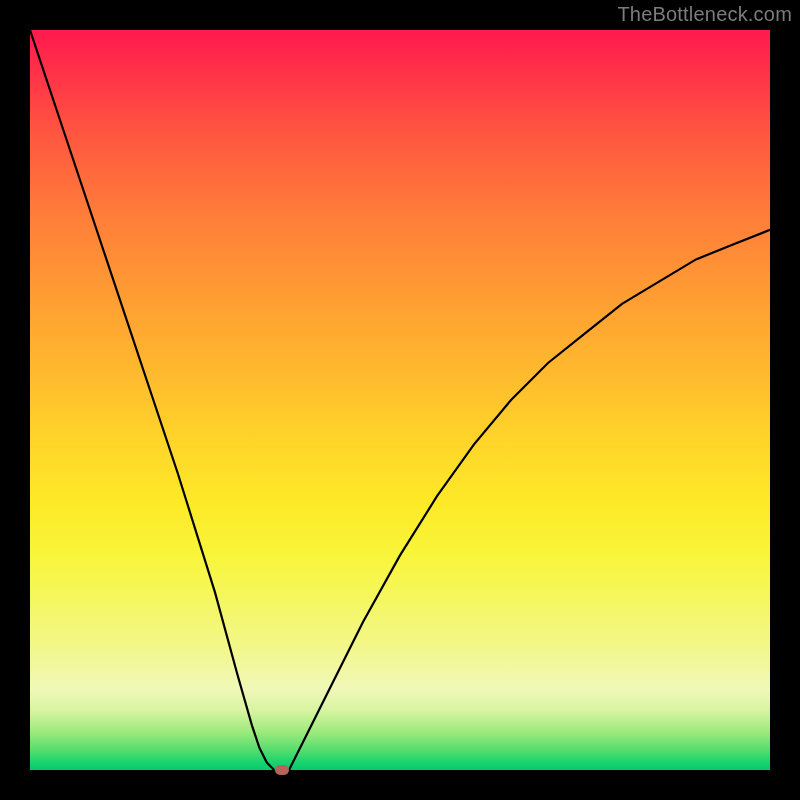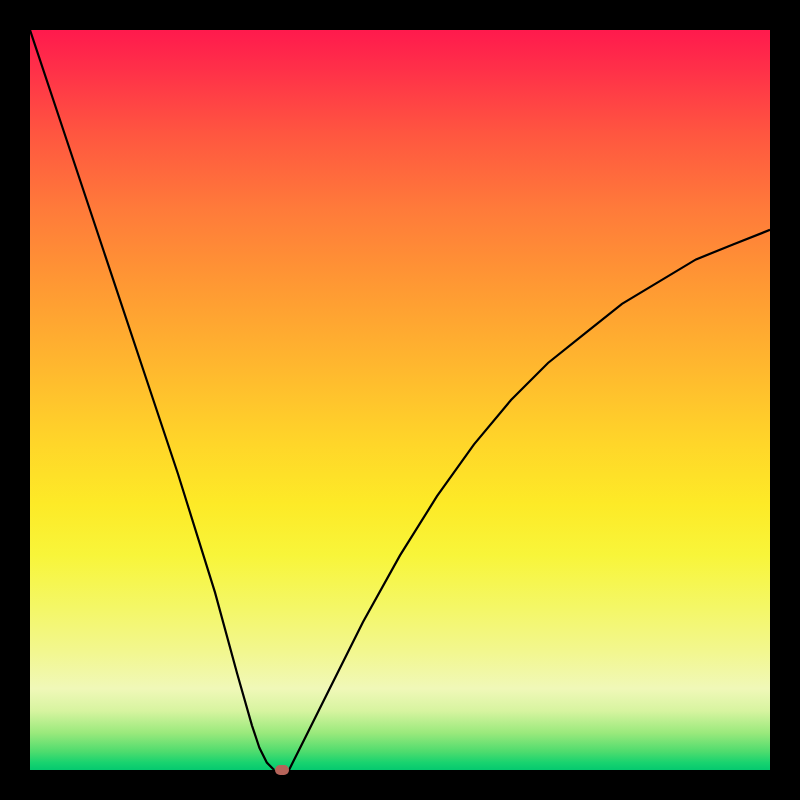--- a/index.html
+++ b/index.html
@@ -73,13 +73,14 @@
 <body>
 
 <div class="frame">
   <div class="plot-area">
     <svg class="curve" viewBox="0 0 740 740" preserveAspectRatio="none">
       <path d="M0.0 0.0 L37.0 111.0 L74.0 222.0 L111.0 333.0 L148.0 444.0 L185.0 562.4 L207.2 643.8 L222.0 695.6 L229.4 717.8 L236.8 732.6 L244.2 740.0" id="path-left" fill="none" stroke="#000" stroke-width="2.2"></path>
       <path d="M259.0 740.0 L273.8 710.4 L296.0 666.0 L333.0 592.0 L370.0 525.4 L407.0 466.2 L444.0 414.4 L481.0 370.0 L518.0 333.0 L555.0 303.4 L592.0 273.8 L629.0 251.6 L666.0 229.4 L703.0 214.6 L740.0 199.8" id="path-right" fill="none" stroke="#000" stroke-width="2.2"></path>
     </svg>
     <div class="marker" id="marker" style="left: 251.6px; top: 740px; background: rgb(182, 100, 90);"></div>
   </div>
+  <div class="watermark">TheBottleneck.com</div>
 </div>
 
 </body></html>

